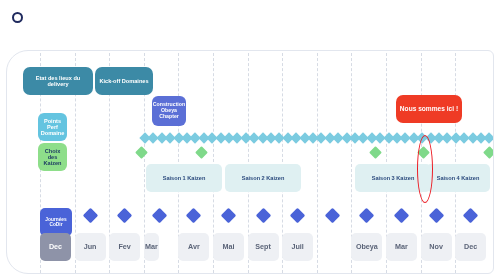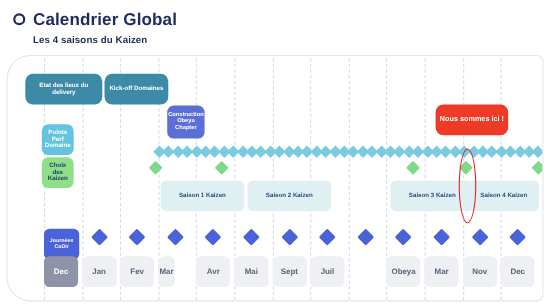--- a/index.html
+++ b/index.html
@@ -77,22 +77,20 @@
     box-sizing:border-box;background:transparent;
   }
 </style>
 </head>
 <body>
 
 <div id="root">
 
   <div class="hdr">
     <div class="logo-ring"></div>
-    <div class="hdr-title">Calendrier Global</div>
-    <div class="hdr-sub">Les 4 saisons du Kaizen</div>
   </div>
 
   <div class="card">
     <div class="grid-lines" id="gridLines">
         <div class="vline" style="left: 33px;"></div>
         <div class="vline" style="left: 67.6px;"></div>
         <div class="vline" style="left: 102.2px;"></div>
         <div class="vline" style="left: 136.8px;"></div>
         <div class="vline" style="left: 171.4px;"></div>
         <div class="vline" style="left: 206px;"></div>
@@ -179,21 +177,21 @@
         <div class="dia blue" style="left: 250.6px; top: 159px; width: 11px; height: 11px; background: rgb(74, 99, 216);"></div>
         <div class="dia blue" style="left: 285.2px; top: 159px; width: 11px; height: 11px; background: rgb(74, 99, 216);"></div>
         <div class="dia blue" style="left: 319.8px; top: 159px; width: 11px; height: 11px; background: rgb(74, 99, 216);"></div>
         <div class="dia blue" style="left: 354.4px; top: 159px; width: 11px; height: 11px; background: rgb(74, 99, 216);"></div>
         <div class="dia blue" style="left: 389px; top: 159px; width: 11px; height: 11px; background: rgb(74, 99, 216);"></div>
         <div class="dia blue" style="left: 423.6px; top: 159px; width: 11px; height: 11px; background: rgb(74, 99, 216);"></div>
         <div class="dia blue" style="left: 458.2px; top: 159px; width: 11px; height: 11px; background: rgb(74, 99, 216);"></div>
       </div>
     <div id="monthRow">
         <div class="chip month current" style="left: 33px; top: 182px; width: 31px; height: 16px;">Dec</div>
-        <div class="chip month" style="left: 67.6px; top: 182px; width: 31px; height: 16px;">Jan</div>
+        <div class="chip month" style="left: 67.6px; top: 182px; width: 31px; height: 16px;">Jun</div>
         <div class="chip month" style="left: 102.2px; top: 182px; width: 31px; height: 16px;">Fev</div>
         <div class="chip month" style="left: 136.8px; top: 182px; width: 15px; height: 16px;">Mar</div>
         <div class="chip month" style="left: 171.4px; top: 182px; width: 31px; height: 16px;">Avr</div>
         <div class="chip month" style="left: 206px; top: 182px; width: 31px; height: 16px;">Mai</div>
         <div class="chip month" style="left: 240.6px; top: 182px; width: 31px; height: 16px;">Sept</div>
         <div class="chip month" style="left: 275.2px; top: 182px; width: 31px; height: 28px;">Juil</div>
         <div class="chip month" style="left: 309.8px; top: 182px; width: 31px; height: 16px; margin-top: 45px;">Aou</div>
         <div class="chip month" style="left: 344.4px; top: 182px; width: 31px; height: 16px;">Obeya</div>
         <div class="chip month" style="left: 379px; top: 182px; width: 31px; height: 16px;">Mar</div>
         <div class="chip month" style="left: 413.6px; top: 182px; width: 31px; height: 16px;">Nov</div>

